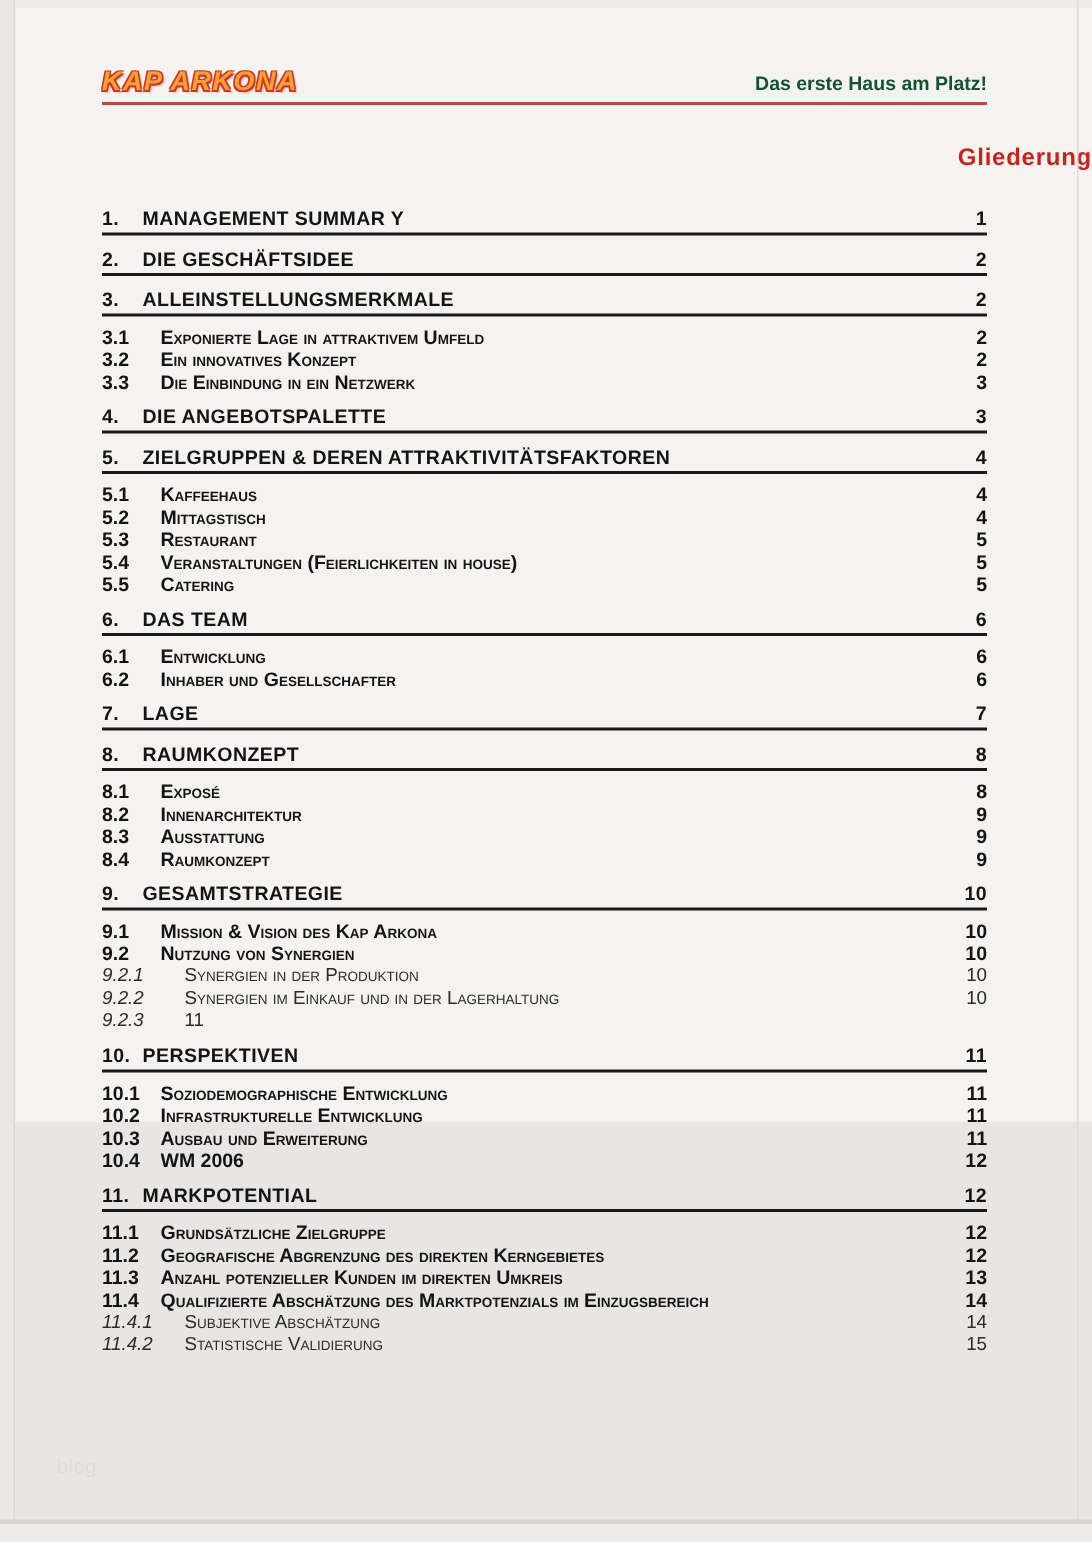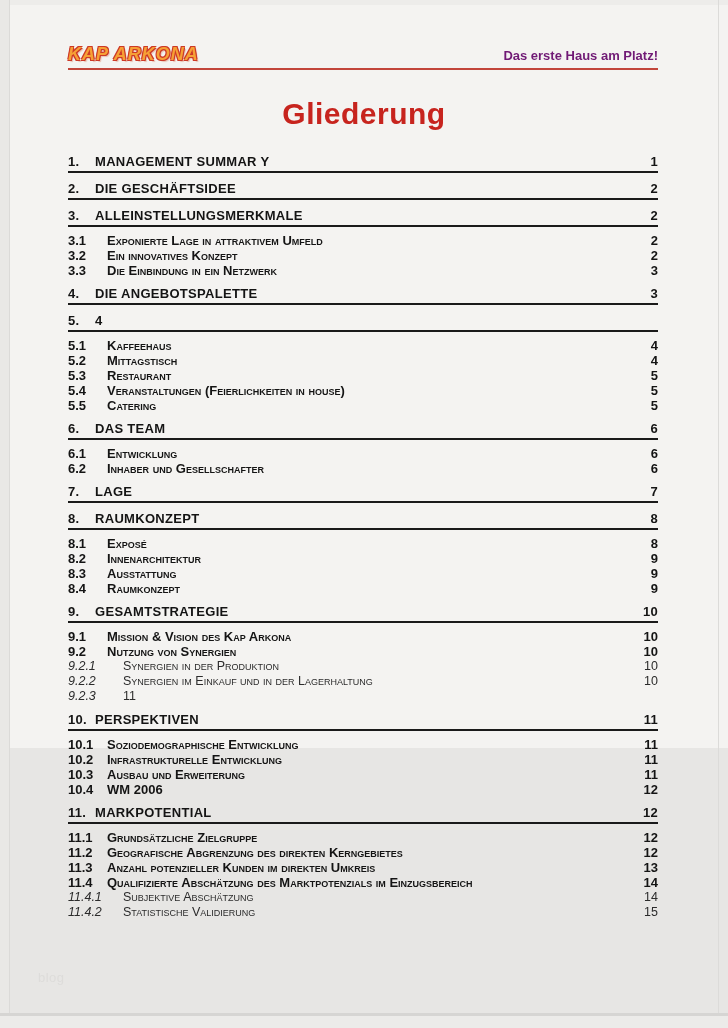--- a/index.html
+++ b/index.html
@@ -34,28 +34,28 @@
     letter-spacing:1px;
     color:#f6a035;
     text-shadow:
       -1px -1px 0 #cd3927, 1px -1px 0 #cd3927,
       -1px  1px 0 #cd3927, 1px  1px 0 #cd3927,
        2px  2px 1px #e8c2b4;
     white-space:nowrap;
   }
   .slogan {
     font-size:13px; font-weight:bold;
-    color:#701a75;
+    color:#14532d;
     white-space:nowrap;
     padding-bottom:2px;
   }
   .doc-title {
     margin-top:27px;
-    text-align:center;
-    font-size:30px; font-weight:bold;
+    text-align:right;
+    font-size:16px; font-weight:bold;
     color:#c7241e;
     letter-spacing:0.5px;
   }
 
   .toc { padding:15px 70px 0 68px; }
   .toc-row { display:flex; align-items:baseline; }
   .toc-row .num   { flex:0 0 auto; white-space:nowrap; }
   .toc-row .label { flex:1 1 auto; overflow:hidden; white-space:nowrap; }
   .toc-row .pg    { flex:0 0 auto; text-align:right; white-space:nowrap; }
 
@@ -138,20 +138,21 @@
     <span class="label">Die Einbindung in ein Netzwerk</span>
     <span class="pg">3</span>
   </div>
       <div class="toc-row lvl1">
     <span class="num">4.</span>
     <span class="label">DIE ANGEBOTSPALETTE</span>
     <span class="pg">3</span>
   </div>
       <div class="toc-row lvl1">
     <span class="num">5.</span>
+    <span class="label">ZIELGRUPPEN &amp; DEREN ATTRAKTIVITÄTSFAKTOREN</span>
     <span class="pg">4</span>
   </div>
       <div class="toc-row lvl2">
     <span class="num">5.1</span>
     <span class="label">Kaffeehaus</span>
     <span class="pg">4</span>
   </div>
       <div class="toc-row lvl2">
     <span class="num">5.2</span>
     <span class="label">Mittagstisch</span>

